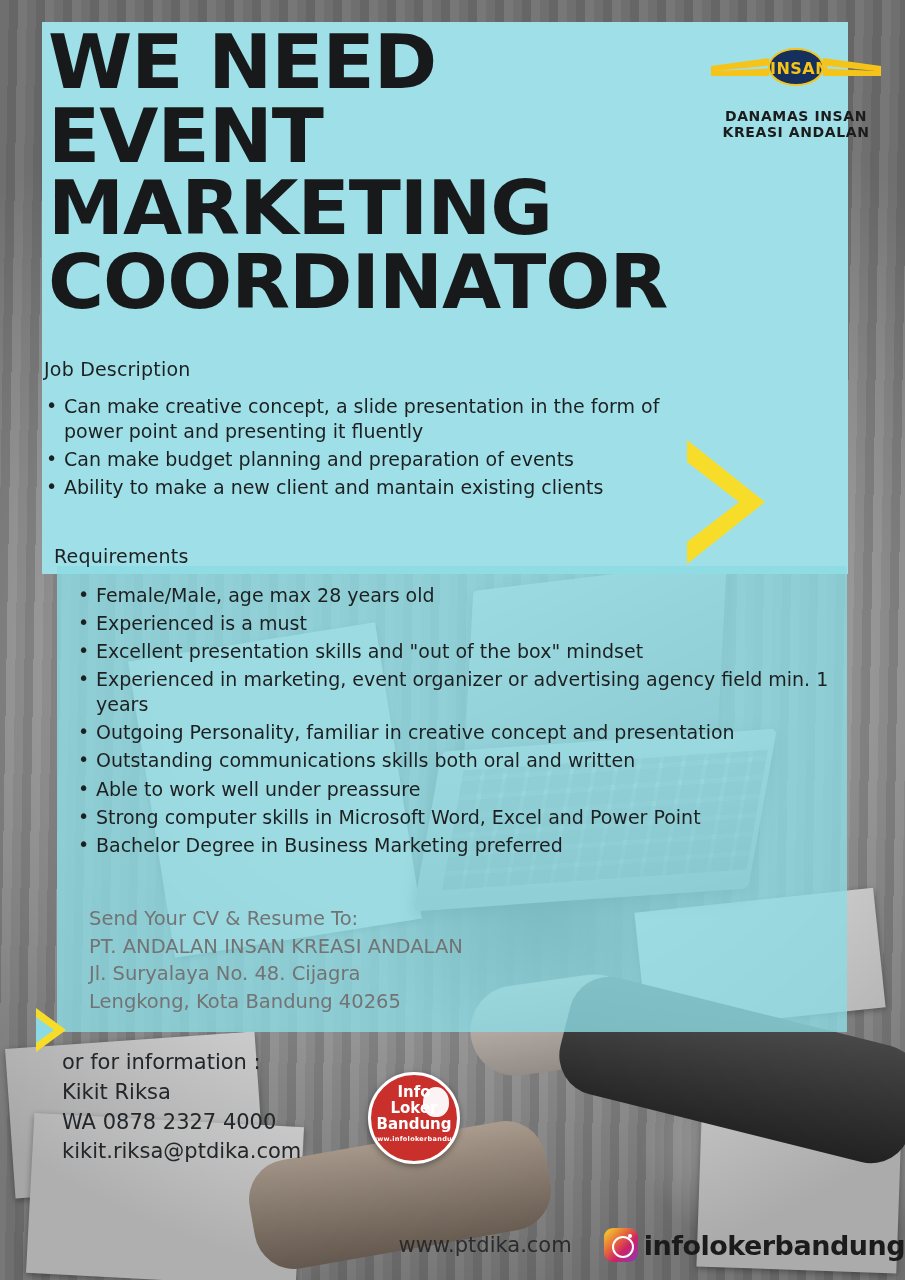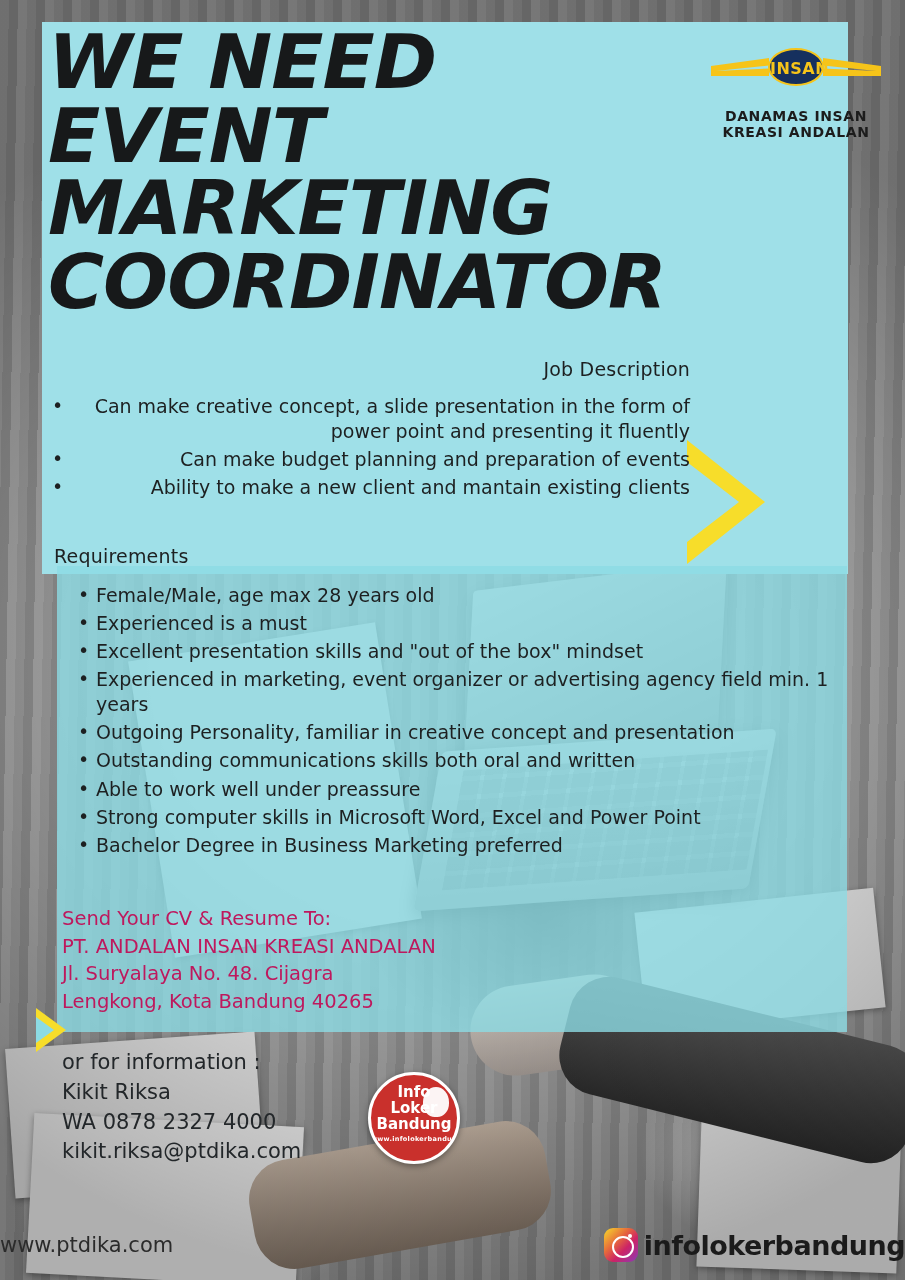--- a/index.html
+++ b/index.html
@@ -92,21 +92,20 @@
   
   .headline {
     position: absolute;
     left: 48px; top: 26px;
     width: 700px;
     color: #17191a;
     font-family: "DejaVu Sans", sans-serif;
     font-weight: 800;
     letter-spacing: -1px;
     line-height: 0.96;
-    font-style: italic;
   }
   .headline .ln {
     display: block;
     font-size: 75px;
     text-transform: uppercase;
     transform: scaleX(1.02);
     transform-origin: left center;
     margin-bottom: 2px;
   }
 
@@ -165,21 +164,21 @@
     line-height: 1.32;
     margin-bottom: 3px;
   }
   ul.bullets li::before {
     content: "\2022";
     position: absolute;
     left: 2px; top: -1px;
     font-size: 19px;
   }
 
-  #job-desc { left: 50px; top: 358px; width: 640px; text-align: right; }
+  #job-desc { left: 44px; top: 358px; width: 640px; }
   #requirements { left: 54px; top: 545px; width: 790px; }
   #requirements ul.bullets { margin-top: 16px; margin-left: 22px; }
 
   
   .chevron-big {
     position: absolute;
     right: 140px; top: 440px;
     width: 0; height: 0;
     border-top: 62px solid transparent;
     border-bottom: 62px solid transparent;
@@ -207,21 +206,21 @@
     position: absolute;
     left: -30px; top: -13px;
     width: 0; height: 0;
     border-top: 13px solid transparent;
     border-bottom: 13px solid transparent;
     border-left: 18px solid #8cdbe4;
   }
 
   
   #send-cv { left: 62px; top: 905px; width: 560px; }
-  #send-cv .line { font-size: 19.5px; line-height: 1.42; color: #be185d; }
+  #send-cv .line { font-size: 19.5px; line-height: 1.42; color: #737373; margin-left: 27px; }
 
   #info-block { left: 62px; top: 1048px; width: 420px; }
   #info-block .line { font-size: 21px; line-height: 1.42; color: #23272a; }
 
   
   .stamp {
     position: absolute;
     left: 368px; top: 1072px;
     width: 92px; height: 92px;
     border-radius: 50%;
@@ -239,21 +238,21 @@
   .stamp .face {
     position: absolute; right: 8px; top: 12px;
     width: 26px; height: 30px; border-radius: 50% 50% 45% 45%;
     background: #ffffff; opacity: .95;
   }
 
   
   .footer {
     position: absolute;
     left: 0; bottom: 18px; width: 905px;
-    display: flex; align-items: center; justify-content: space-between;
+    display: flex; align-items: center; justify-content: flex-end;
     gap: 18px;
   }
   .footer .web {
     font-size: 21px;
     color: #2b2b2b;
     font-family: "DejaVu Sans", sans-serif;
   }
   .ig-wrap { display: flex; align-items: center; gap: 6px; padding-left: 14px; }
   .ig-icon {
     width: 34px; height: 34px; border-radius: 9px;

